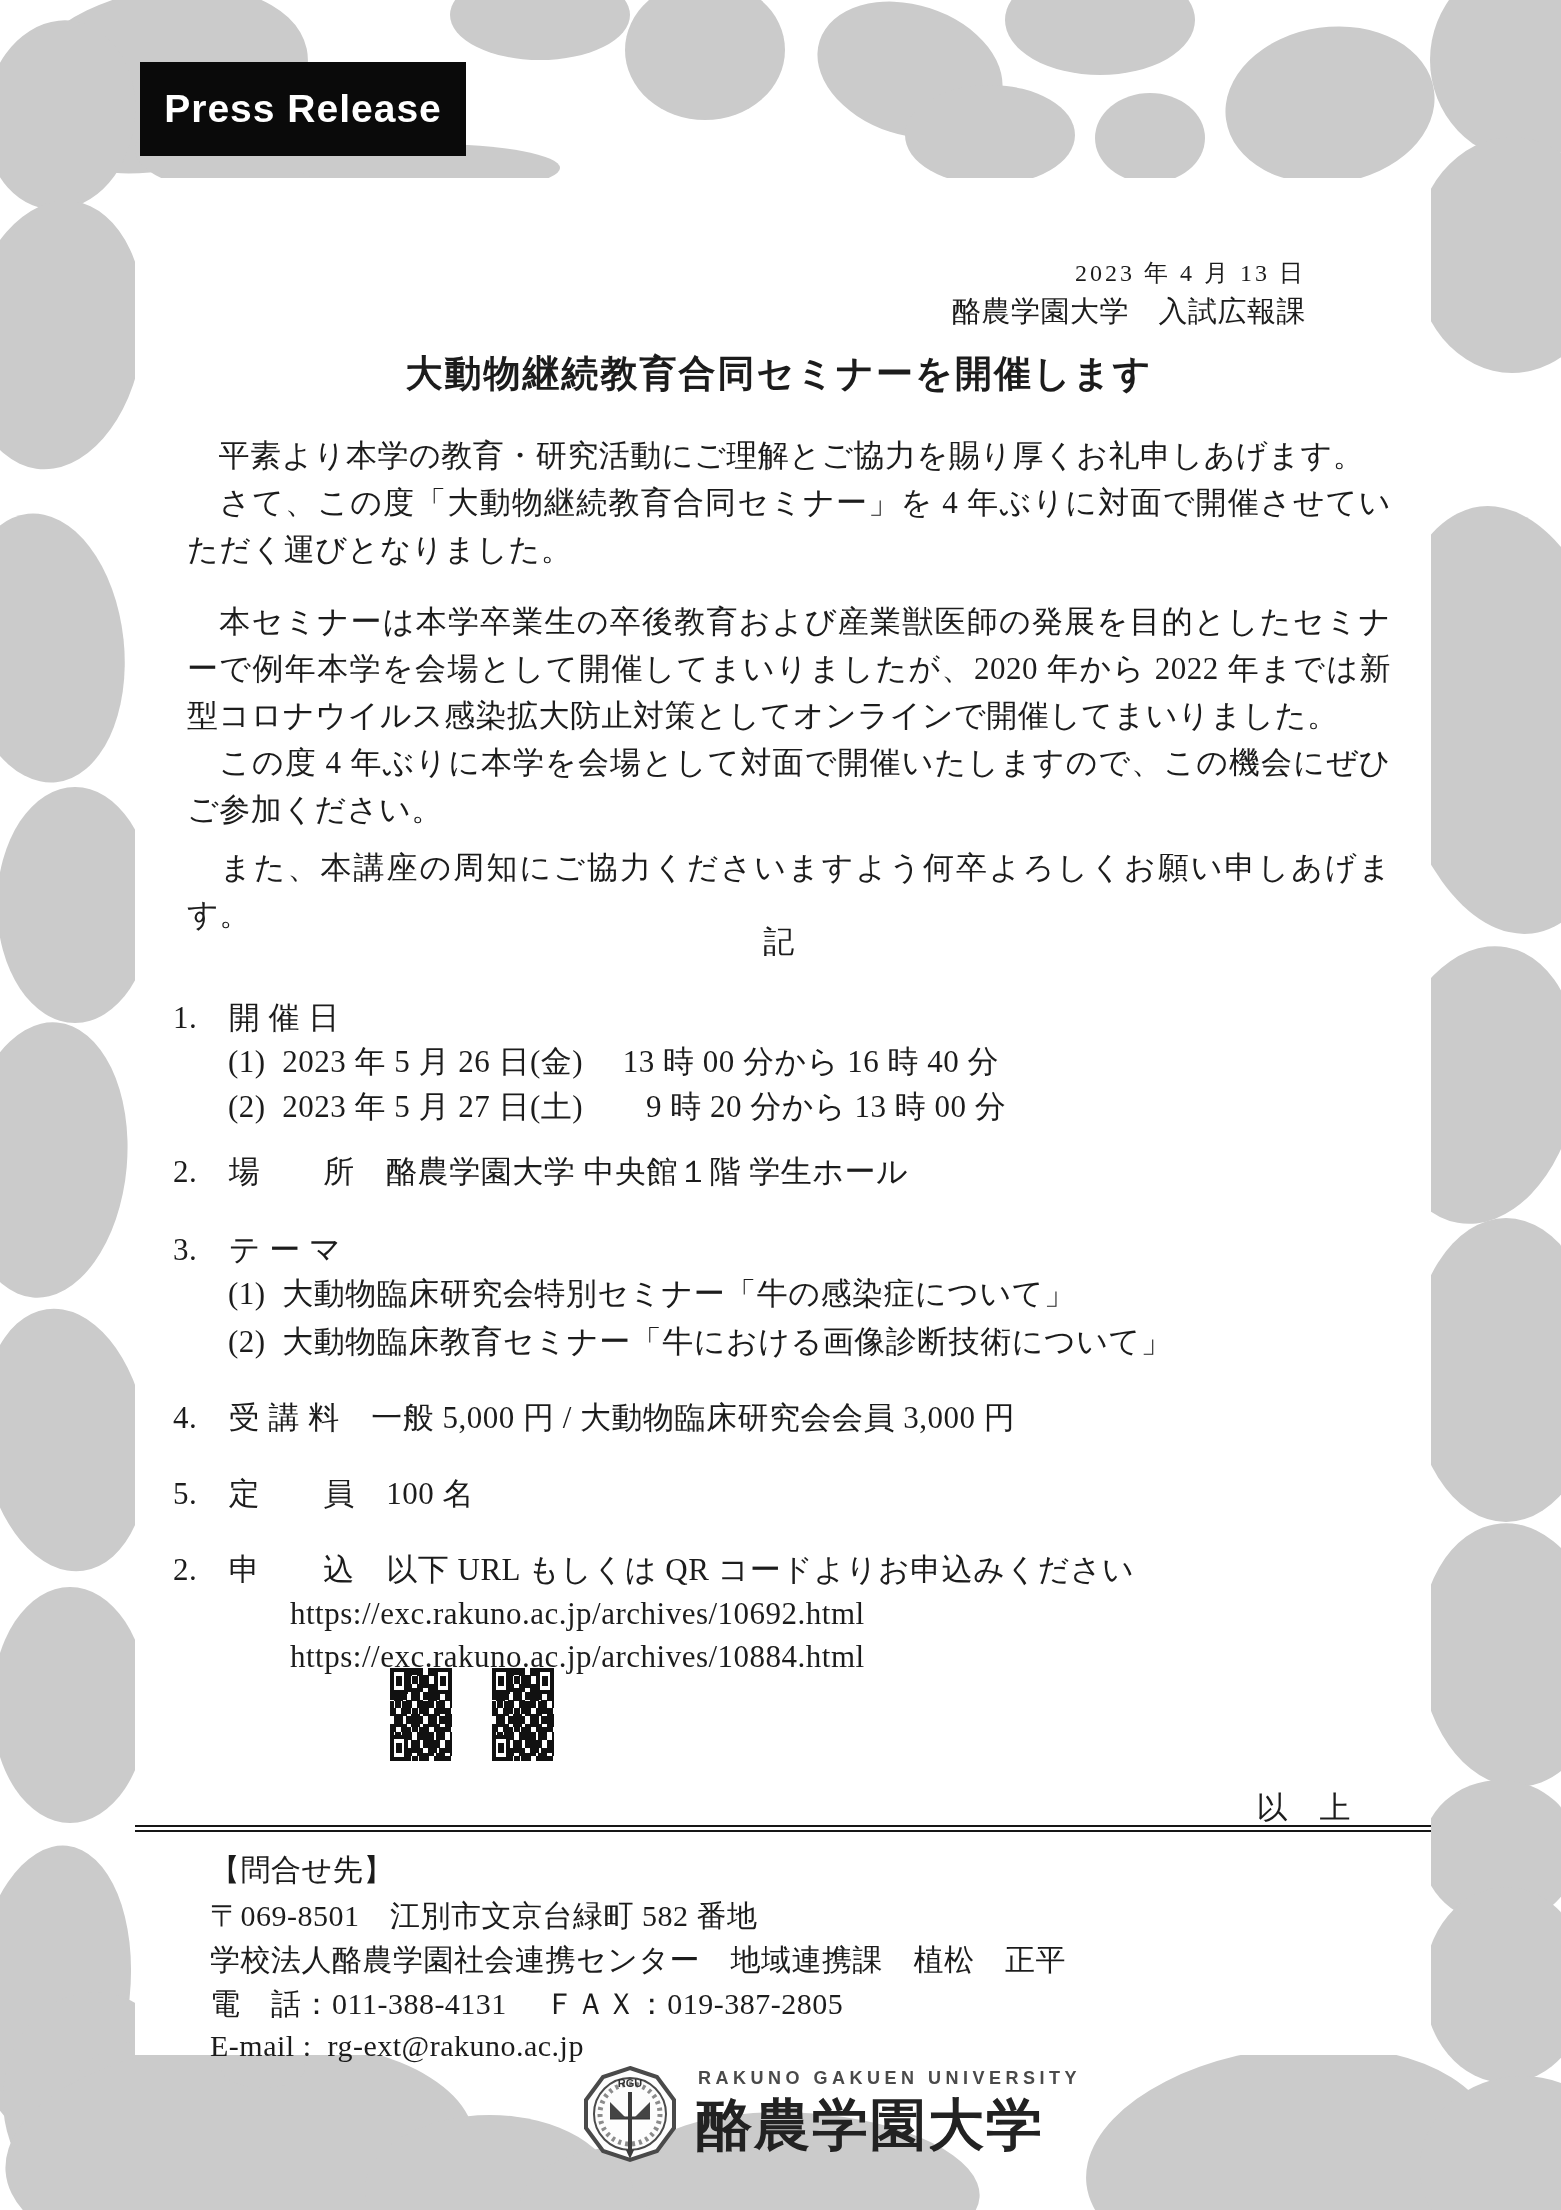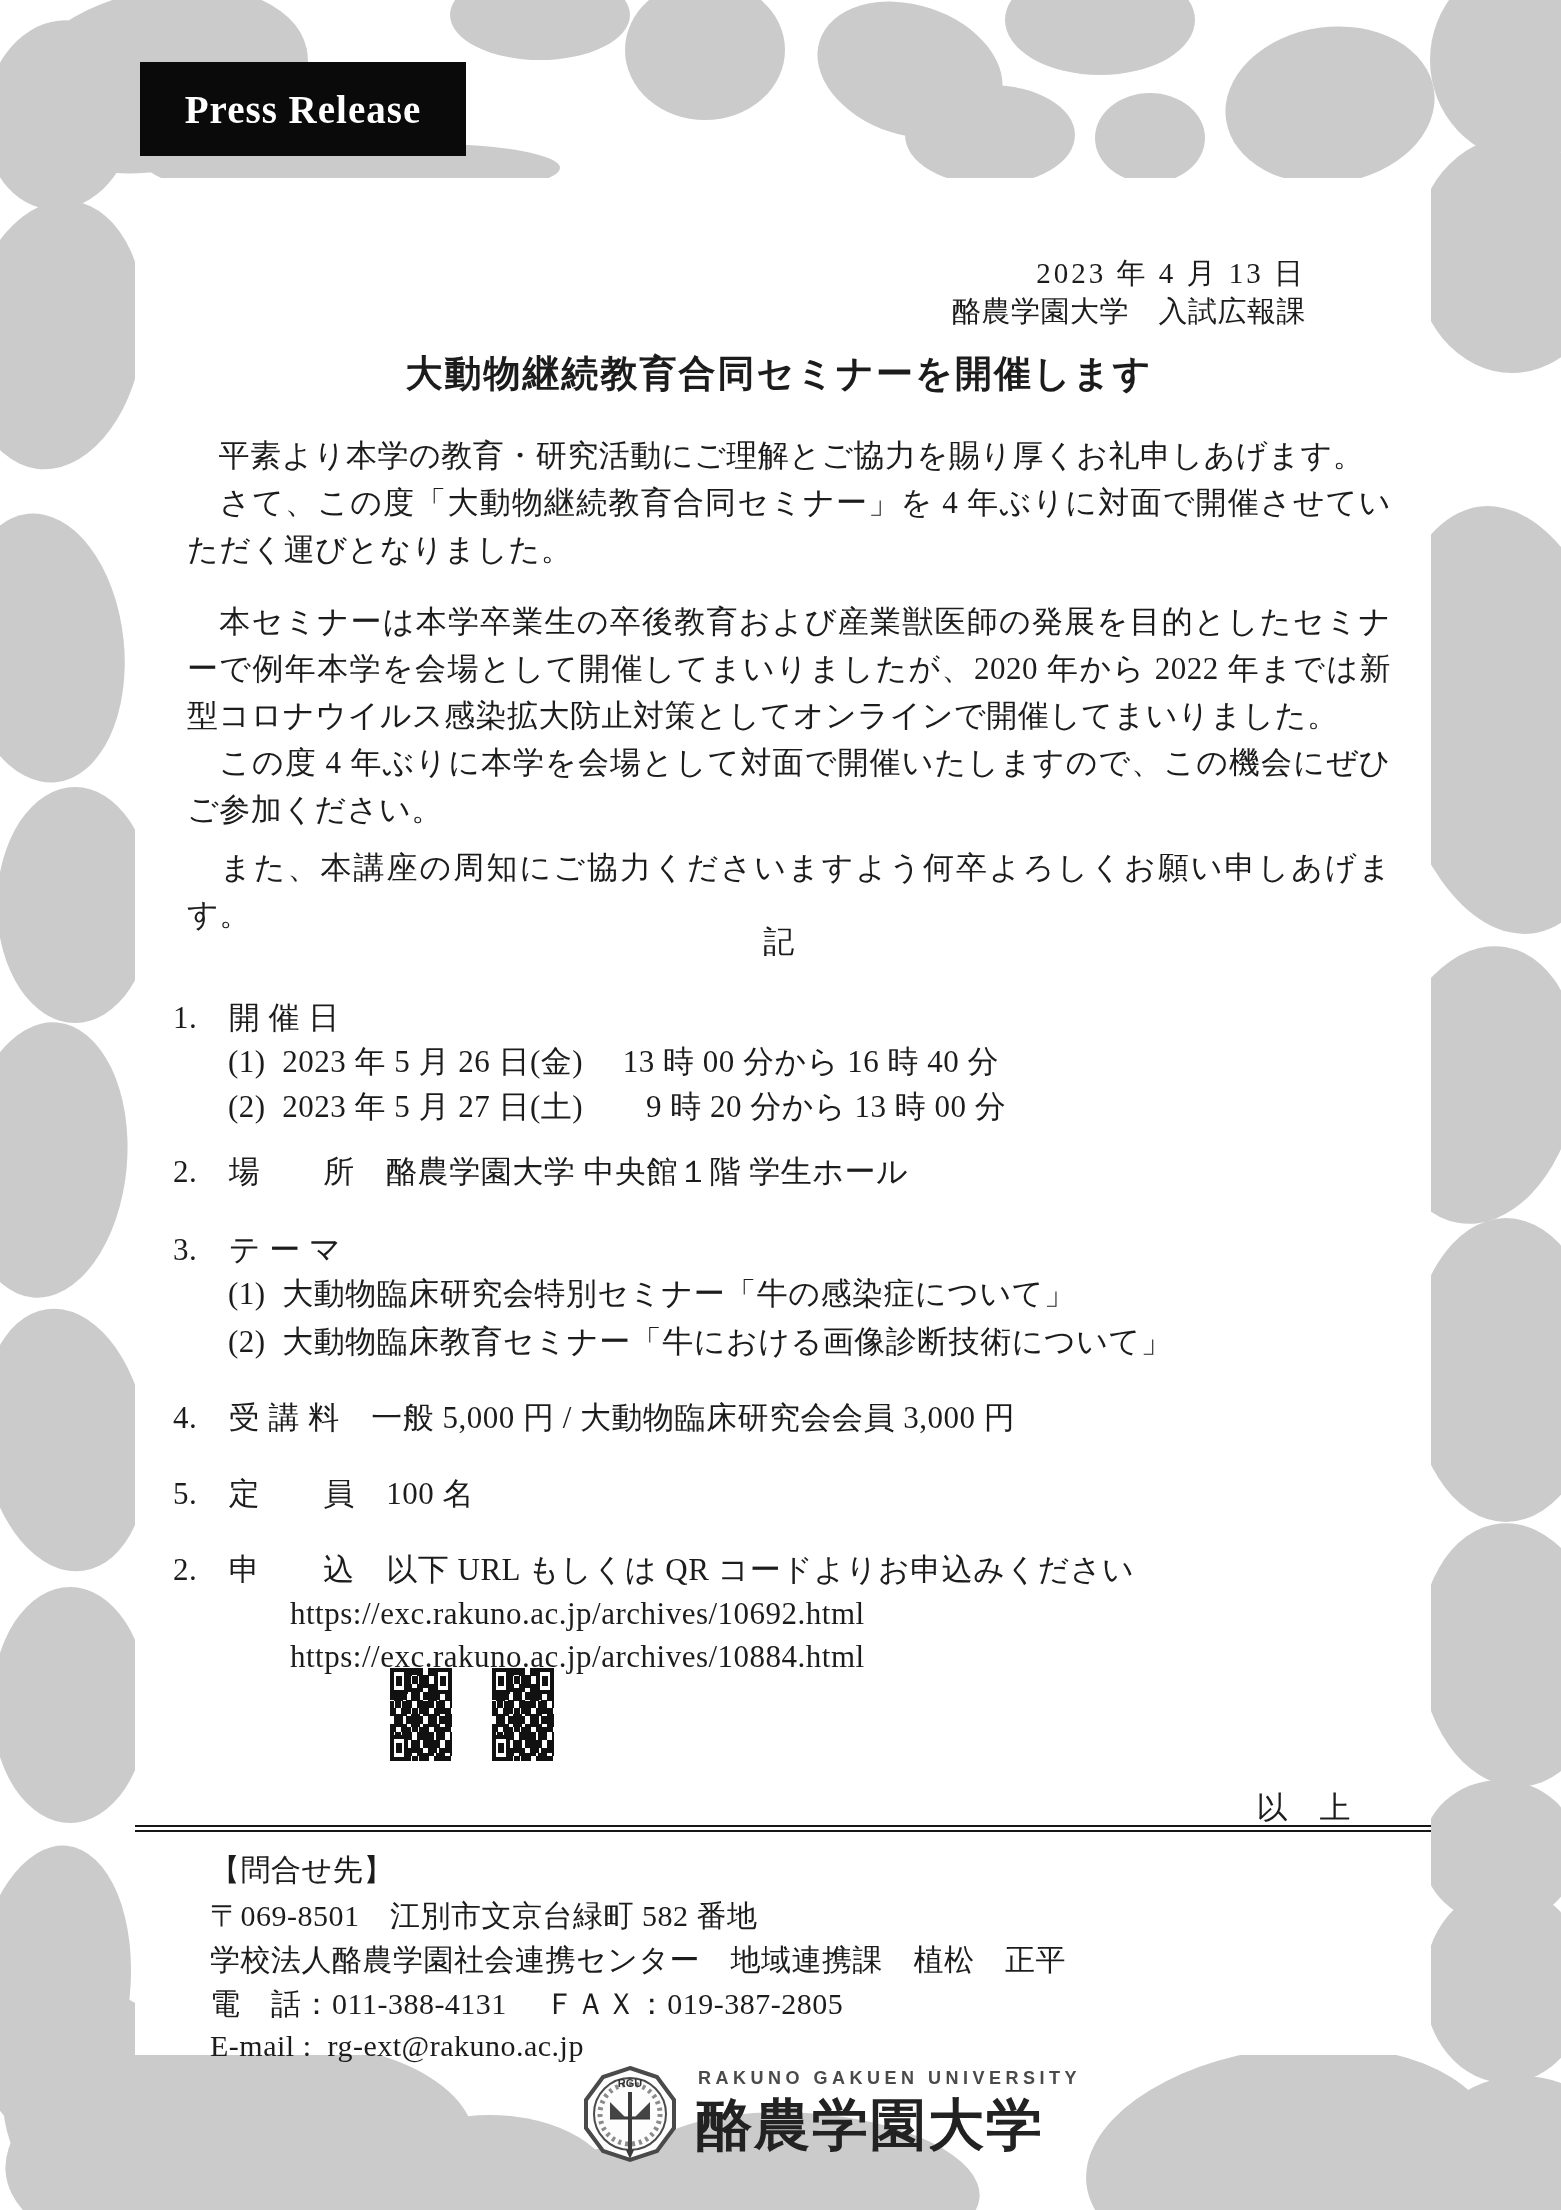--- a/index.html
+++ b/index.html
@@ -10,21 +10,21 @@
   .doc{position:absolute;left:135px;top:178px;width:1296px;height:1877px;background:#ffffff;z-index:2;}
   .line{position:absolute;left:32px;right:40px;font-size:31px;line-height:47px;
         white-space:pre-wrap;letter-spacing:0.5px;}
   .just{text-align:justify;margin-left:20px;}
   .right{text-align:right;}
   .center{text-align:center;}
   .gothic{font-family:"Liberation Sans","DejaVu Sans",sans-serif;}
   
   .banner{position:absolute;left:140px;top:62px;width:326px;height:94px;background:#0a0a0a;
           color:#ffffff;display:flex;align-items:center;justify-content:center;z-index:5;
-          font-family:Liberation Serif, serif;font-weight:bold;
+          font-family:Liberation Sans, sans-serif;font-weight:bold;
           font-size:39px;letter-spacing:1px;}
   
   .ind1{left:93px;}
   .url{left:155px;}
   
   .qr-row{position:absolute;left:255px;top:1490px;display:flex;gap:40px;z-index:3;}
   .qr{position:relative;width:62px;height:93px;background:
       conic-gradient(#111 25%,transparent 0 50%,#111 0 75%,transparent 0) 0 0/11px 16px,
       conic-gradient(#111 25%,transparent 0 50%,#111 0 75%,transparent 0) 4px 7px/17px 26px,#fff;}
   .qr .f{position:absolute;width:18px;height:26px;border:4px solid #111;background:#fff;box-sizing:border-box;}
@@ -90,21 +90,21 @@
       <ellipse cx="1522" cy="2168" rx="102" ry="92"></ellipse>
     </g>
   </svg>
 
   <div class="banner">
     <span>Press Release</span>
   </div>
 
   <div class="doc">
 
-    <div class="line right" style="top:72px;padding-right:85px;font-size:29px;letter-spacing:3px;">2023 年 4 月 13 日</div>
+    <div class="line right" style="top:72px;padding-right:85px;font-size:24px;letter-spacing:3px;">2023 年 4 月 13 日</div>
     <div class="line center gothic" style="top:172px;font-size:37px;font-weight:bold;letter-spacing:2px;">大動物継続教育合同セミナーを開催します</div>
 
     <div class="line right" style="top:110px;padding-right:85px;font-size:29px;">酪農学園大学　入試広報課</div>
 
     <div class="line just" style="top:254px;">　平素より本学の教育・研究活動にご理解とご協力を賜り厚くお礼申しあげます。
 　さて、この度「大動物継続教育合同セミナー」を 4 年ぶりに対面で開催させていただく運びとなりました。</div>
     <div class="line just" style="top:420px;">　本セミナーは本学卒業生の卒後教育および産業獣医師の発展を目的としたセミナーで例年本学を会場として開催してまいりましたが、2020 年から 2022 年までは新型コロナウイルス感染拡大防止対策としてオンラインで開催してまいりました。
 　この度 4 年ぶりに本学を会場として対面で開催いたしますので、この機会にぜひご参加ください。</div>
     <div class="line just" style="top:666px;">　また、本講座の周知にご協力くださいますよう何卒よろしくお願い申しあげます。</div>
 

